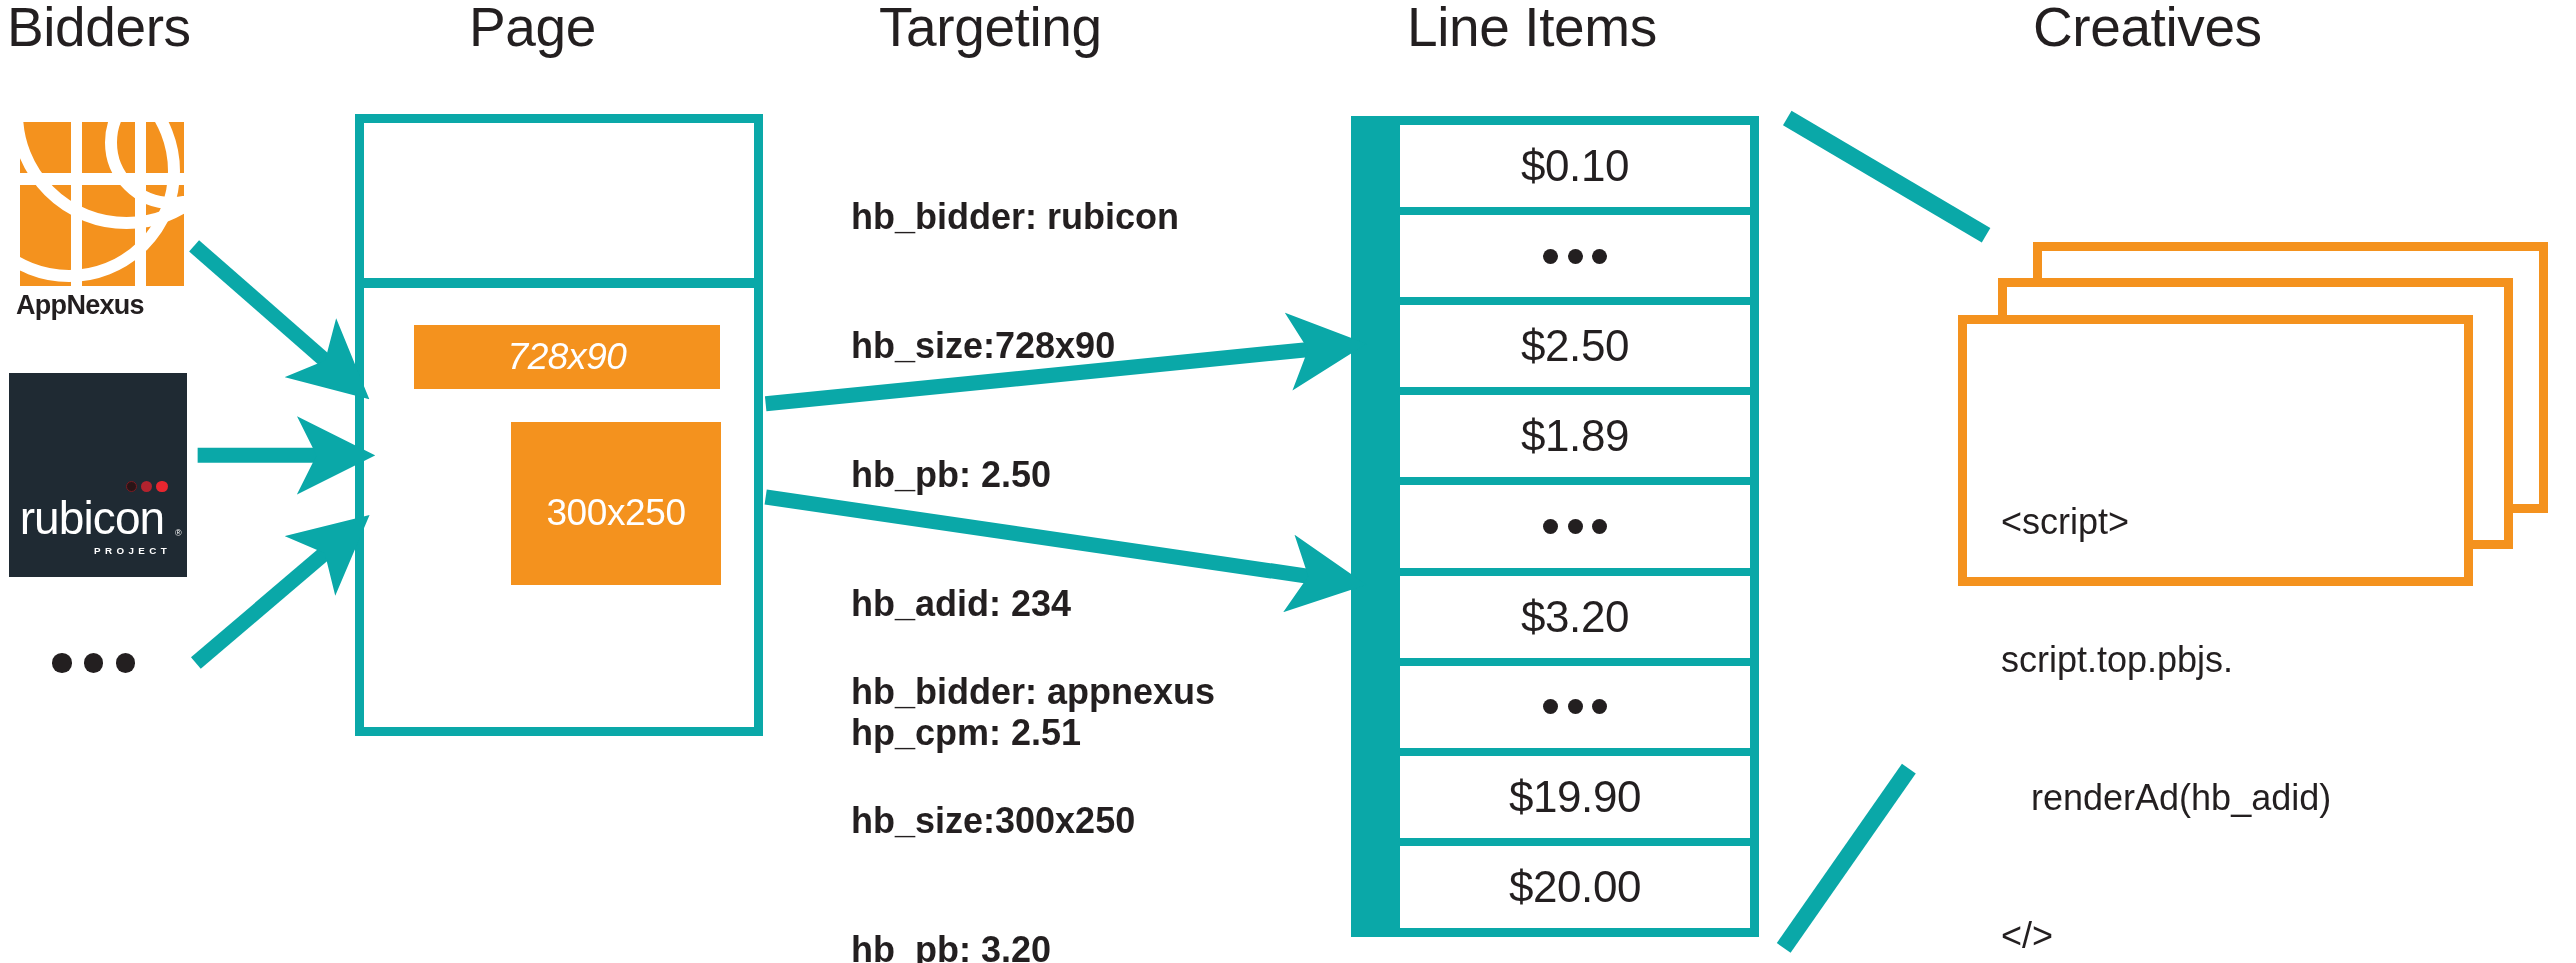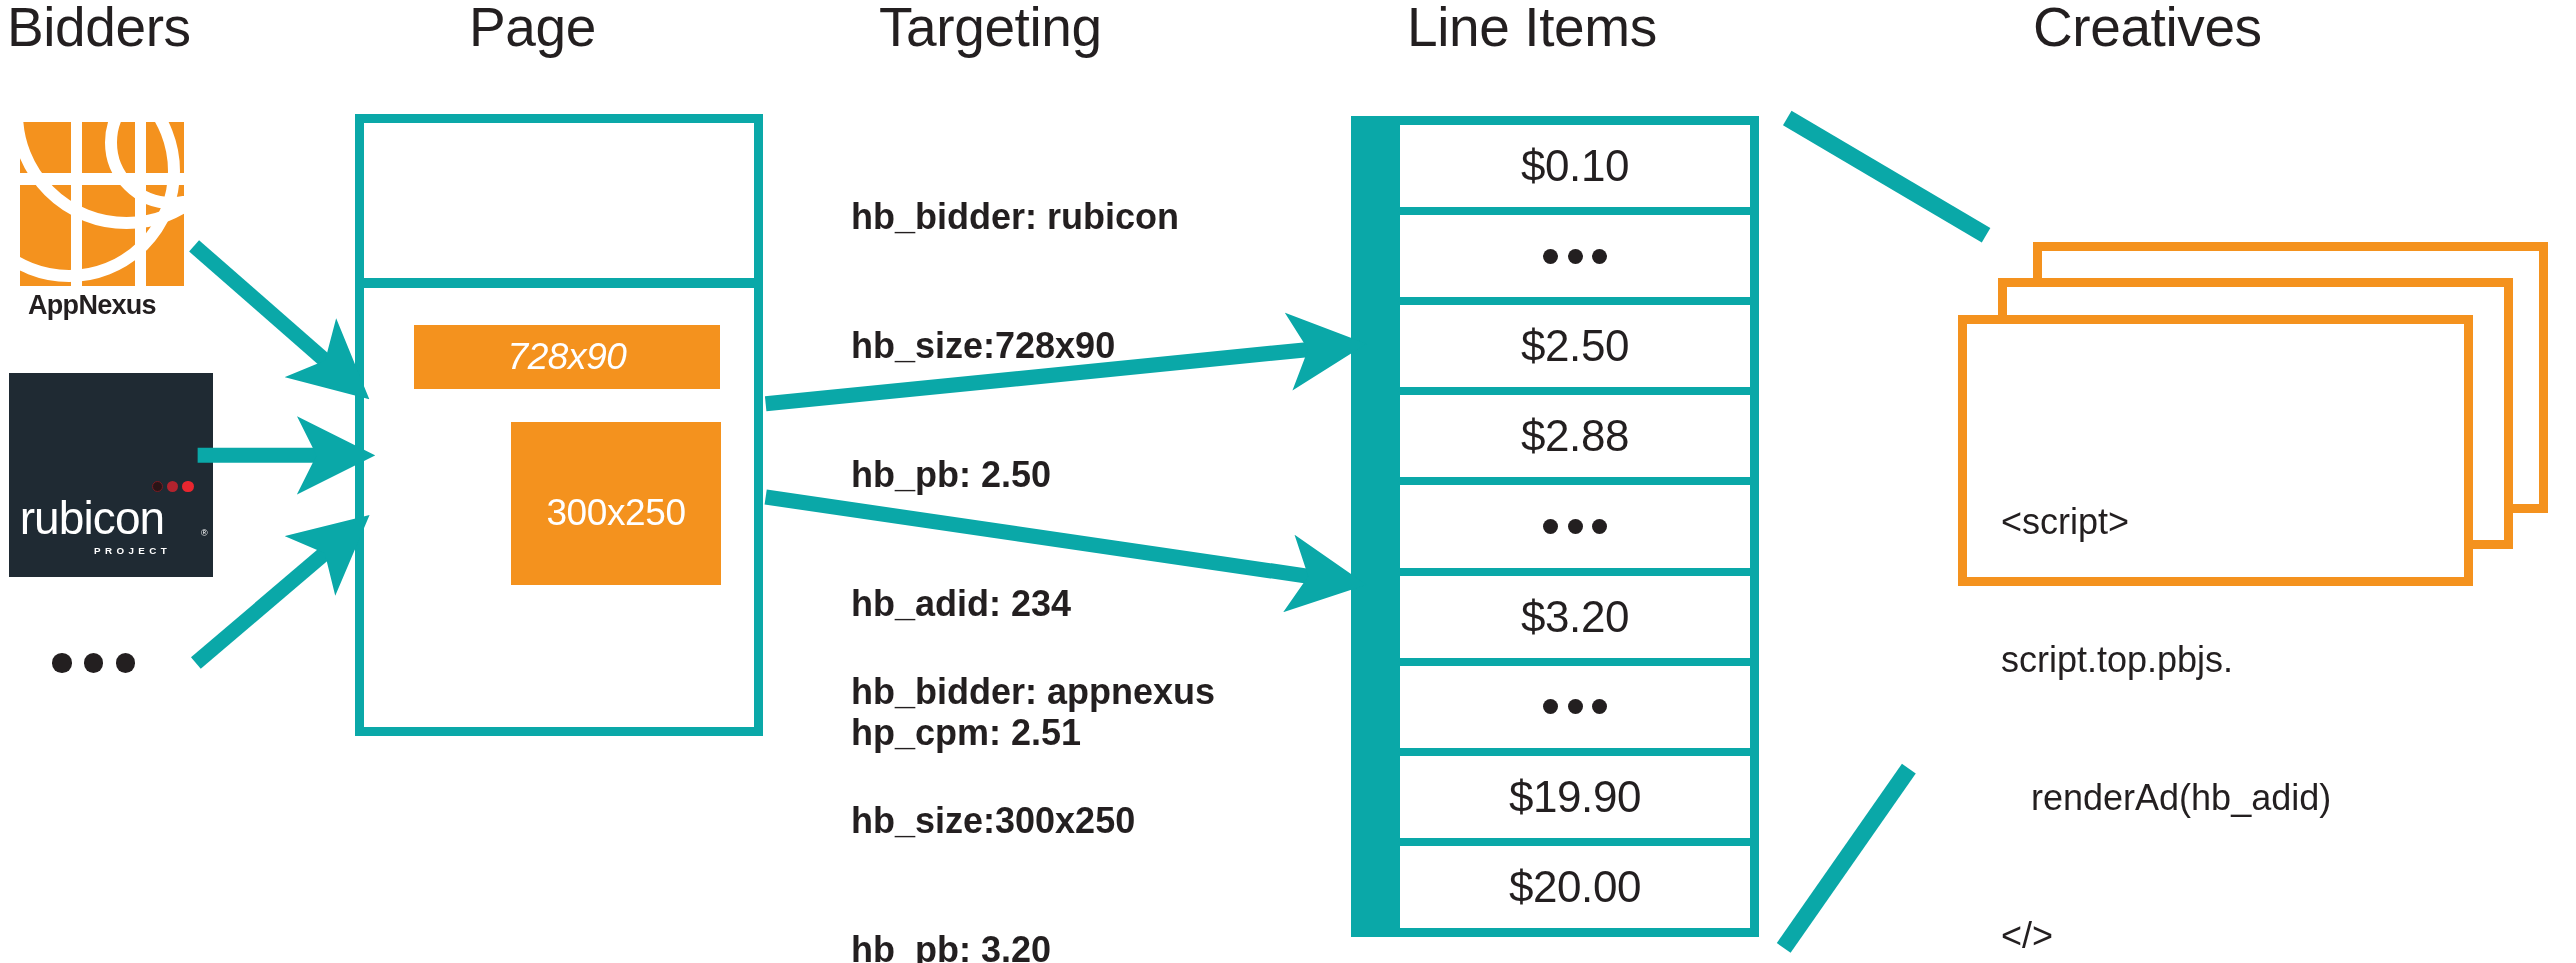--- a/index.html
+++ b/index.html
@@ -54,30 +54,30 @@
     background: #ffffff;
   }
   .appnexus-logo .gap-h {
     position: absolute;
     left: -9px; right: -9px;
     height: 11.5px;
     background: #ffffff;
   }
   .appnexus-word {
     position: absolute;
-    left: 28px; top: 290px;
+    left: 16px; top: 290px;
     font-size: 27px;
     font-weight: 700;
     letter-spacing: -0.7px;
     color: #231f20;
   }
   .rubicon-logo {
     position: absolute;
     left: 9px; top: 373px;
-    width: 204px; height: 204px;
+    width: 178px; height: 204px;
     background: #1f2a33;
     overflow: hidden;
   }
   .rubicon-word {
     position: absolute;
     left: 10.7px; bottom: 36px;
     font-size: 46px;
     font-weight: 300;
     letter-spacing: -0.9px;
     color: #ffffff;
@@ -275,21 +275,21 @@
   <div class="lineitems">
     <div class="li-row">$0.10</div>
     <div class="li-row dots">
       <div class="ellipsis-dots">
           <span></span>
           <span></span>
           <span></span>
         </div>
     </div>
     <div class="li-row">$2.50</div>
-    <div class="li-row">$2.88</div>
+    <div class="li-row">$1.89</div>
     <div class="li-row dots">
       <div class="ellipsis-dots">
           <span></span>
           <span></span>
           <span></span>
         </div>
     </div>
     <div class="li-row">$3.20</div>
     <div class="li-row dots">
       <div class="ellipsis-dots">

